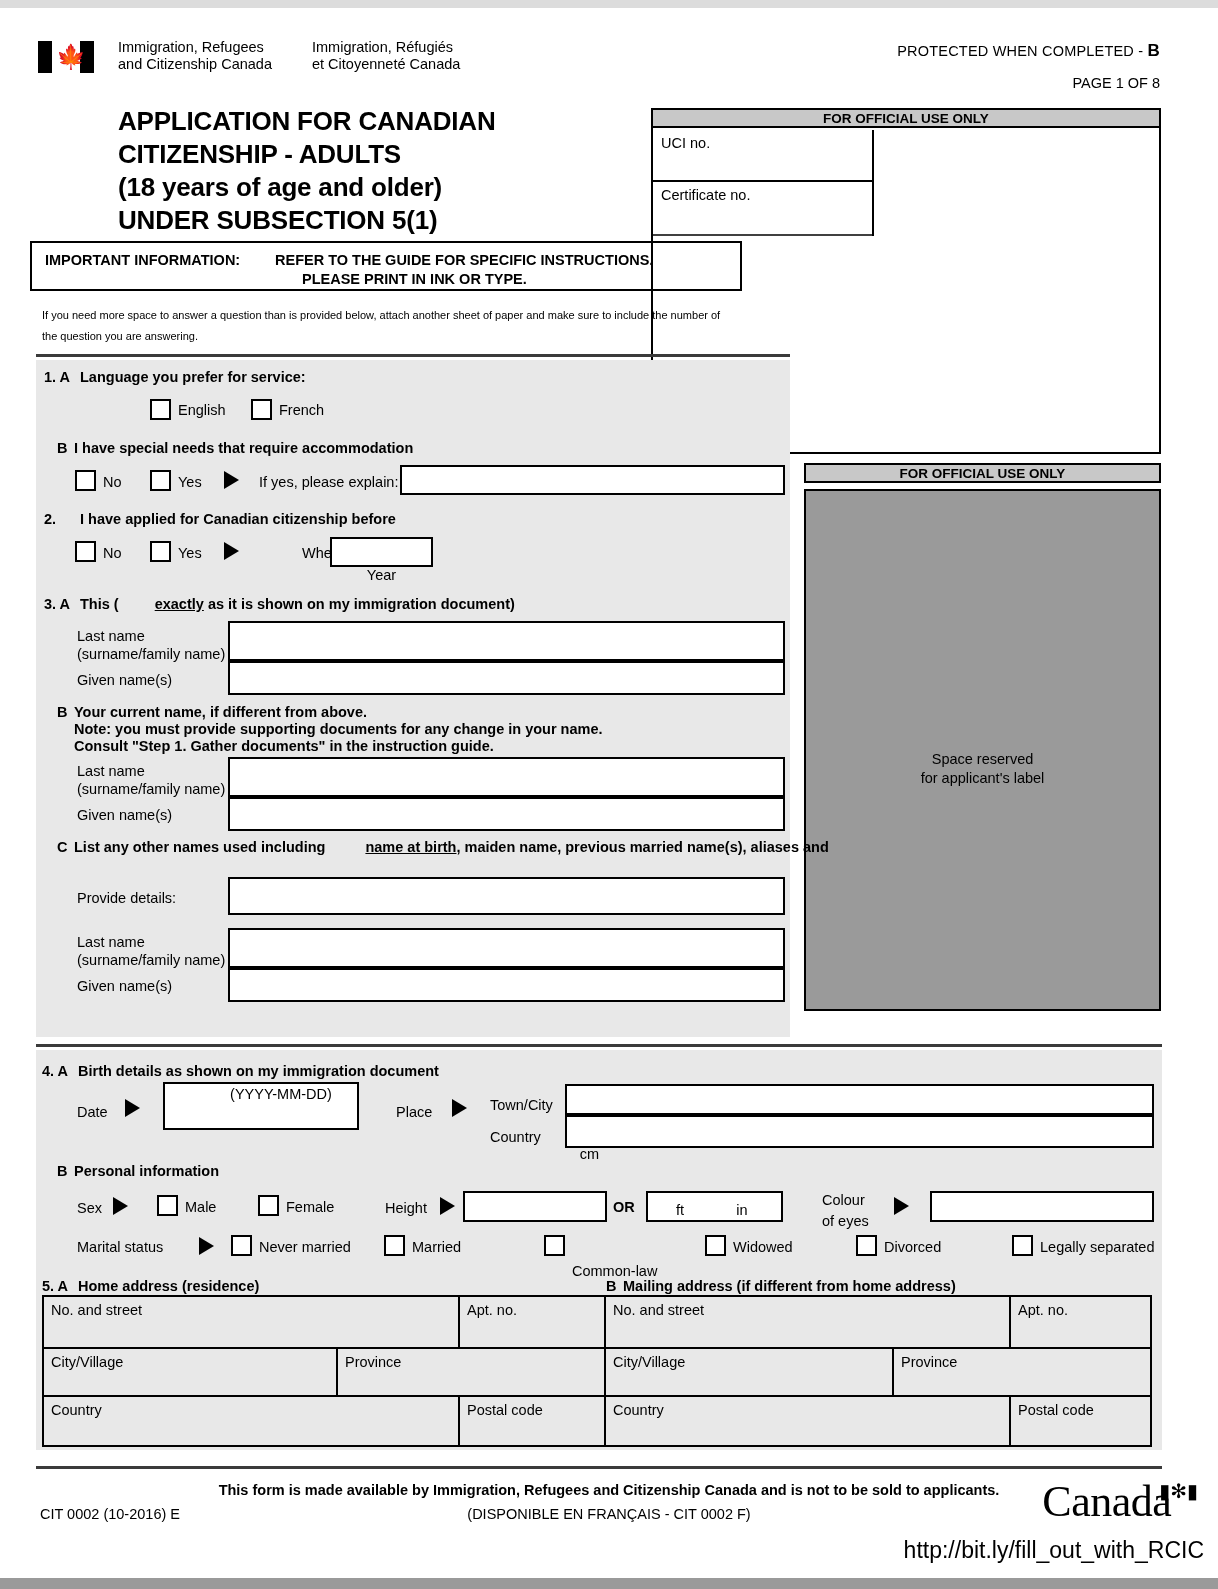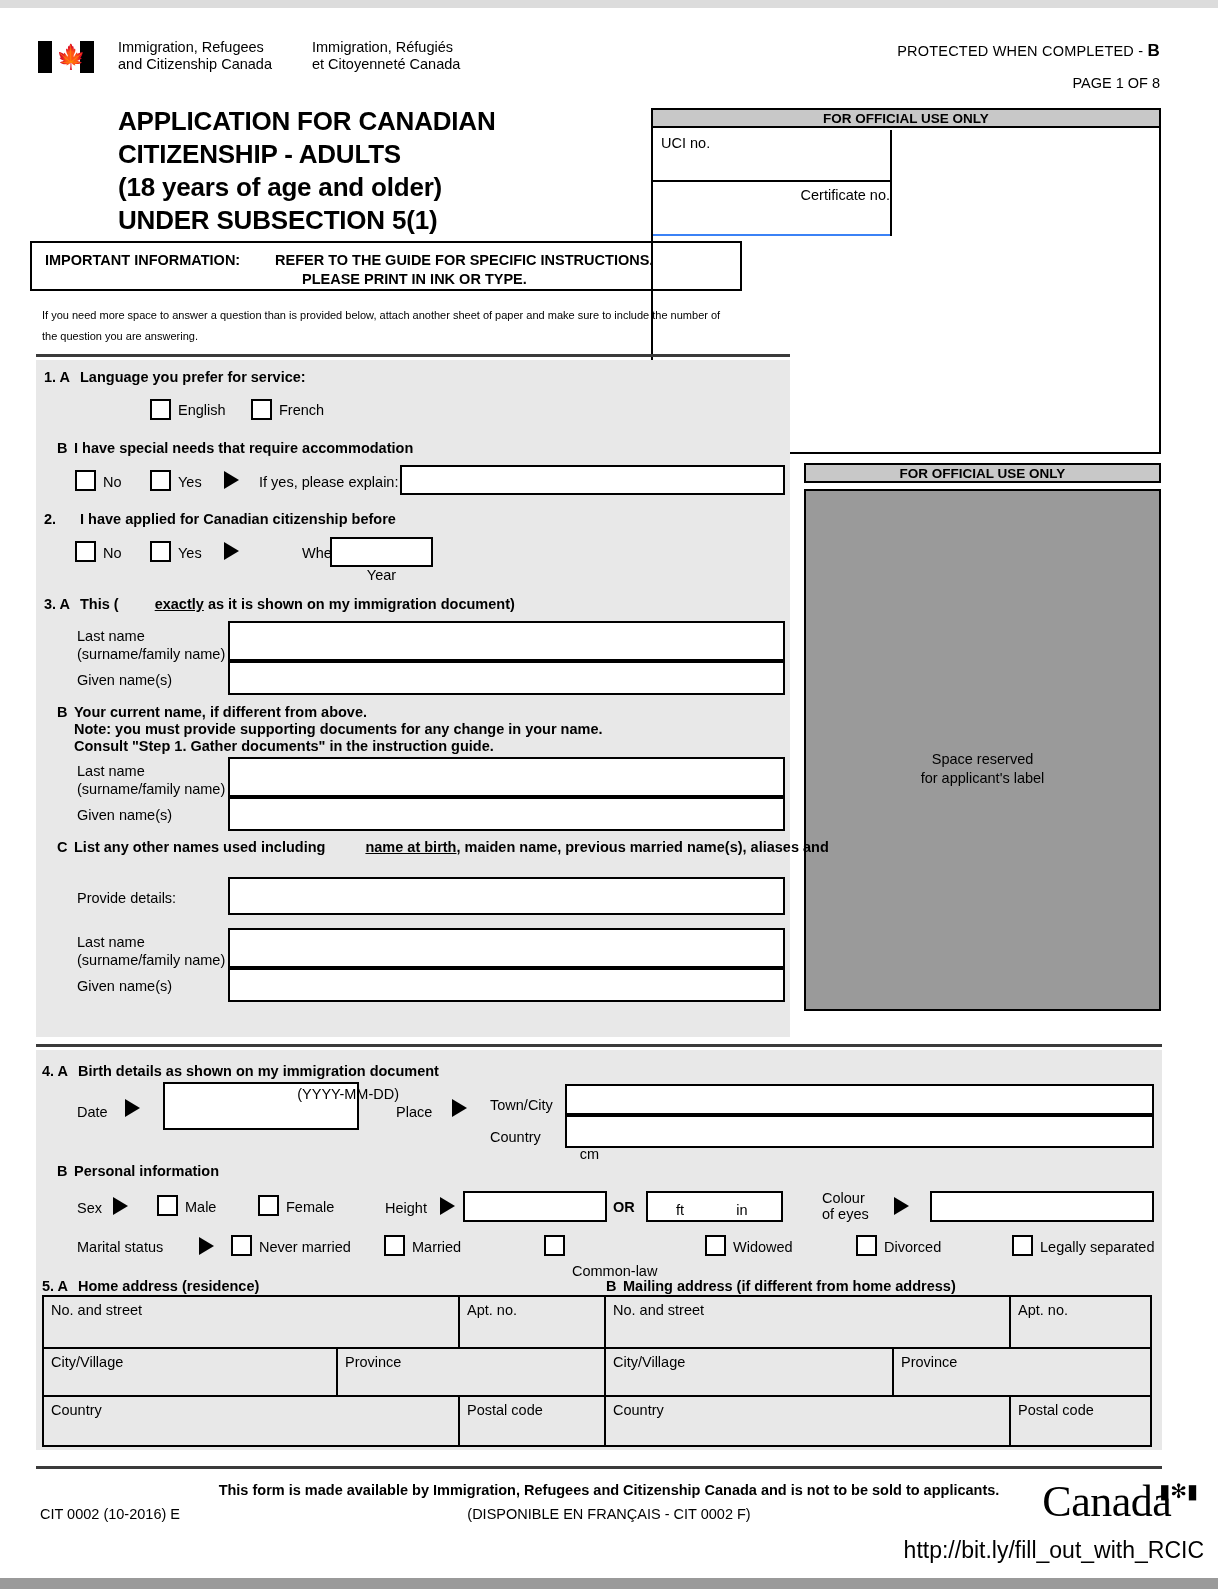--- a/index.html
+++ b/index.html
@@ -117,36 +117,35 @@
     width: 100%; height: 18px;
     background: #c8c8c8;
     border-bottom: 2px solid #000;
     box-sizing: border-box;
     text-align: center;
     font-size: 13.5px; font-weight: bold;
     line-height: 17px;
   }
   .ofu-leftcol {
     position: absolute; left: 0; top: 20px;
-    width: 239px; height: 106px;
+    width: 221px; height: 106px;
     border-right: 2px solid #000;
     box-sizing: border-box;
   }
   .ofu-uci {
     position: absolute; left: 0; top: 0;
     width: 100%; height: 52px;
     border-bottom: 2px solid #000;
     box-sizing: border-box;
   }
   .ofu-cert {
     position: absolute; left: 0; top: 52px;
     width: 100%; height: 54px;
-    border-bottom: 2px solid #3b82f6;
-    box-sizing: border-box;
-    text-align: right;
+    border-bottom: 2px solid #404040;
+    box-sizing: border-box;
   }
   .ofu-lbl { padding: 5px 0 0 8px; font-size: 14.5px; }
   .ofu-rightcol {
     position: absolute; left: 224px; top: 20px;
     width: 282px; height: 322px;
   }
 
   
   .ofu-bot-head {
     position: absolute;
@@ -411,21 +410,21 @@
 
   <div class="panel-b-rule-top"></div>
   <div class="panel-b"></div>
 
   <div class="tb" style="left:42px; top:1062px;">4. A</div>
   <div class="tb" style="left:78px; top:1062px;">Birth details as shown on my immigration document</div>
 
   <div class="t" style="left:77px; top:1103px;">Date</div>
   <div class="tri" style="left:125px; top:1099px;"></div>
   <div class="fld" style="left:163px; top:1082px; width:196px; height:48px;"></div>
-  <div class="t" style="left:163px; top:1085px; width:236px; text-align:right;">(YYYY-MM-DD)</div>
+  <div class="t" style="left:163px; top:1085px; width:236px; text-align:center;">(YYYY-MM-DD)</div>
 
   <div class="t" style="left:396px; top:1103px;">Place</div>
   <div class="tri" style="left:452px; top:1099px;"></div>
   <div class="t" style="left:490px; top:1096px;">Town/City</div>
   <div class="fld" style="left:565px; top:1084px; width:589px; height:31px;"></div>
   <div class="t" style="left:490px; top:1128px;">Country</div>
   <div class="fld" style="left:565px; top:1115px; width:589px; height:33px;"></div>
 
   <div class="tb" style="left:57px; top:1162px;">B</div>
   <div class="tb" style="left:74px; top:1162px;">Personal information</div>
@@ -439,21 +438,21 @@
 
   <div class="t" style="left:385px; top:1199px;">Height</div>
   <div class="tri" style="left:440px; top:1197px;"></div>
   <div class="fld" style="left:463px; top:1191px; width:144px; height:31px;"></div>
   <div class="t" style="left:463px; top:1145px; width:136px; text-align:right;">cm</div>
   <div class="tb" style="left:613px; top:1198px;">OR</div>
   <div class="fld" style="left:646px; top:1191px; width:137px; height:31px;"></div>
   <div class="t" style="left:650px; top:1201px; width:60px; text-align:center;">ft</div>
   <div class="t" style="left:712px; top:1201px; width:60px; text-align:center;">in</div>
 
-  <div class="t" style="left:822px; top:1190px; white-space:pre-line; line-height:16px;">Colour
+  <div class="t" style="left:822px; top:1190px; white-space:pre-line; line-height:21px;">Colour
 of eyes</div>
   <div class="tri" style="left:894px; top:1197px;"></div>
   <div class="fld" style="left:930px; top:1191px; width:224px; height:31px;"></div>
 
   <div class="t" style="left:77px; top:1238px;">Marital status</div>
   <div class="tri" style="left:199px; top:1237px;"></div>
   <div class="cb" style="left:231px; top:1235px;"></div>
   <div class="t" style="left:259px; top:1238px;">Never married</div>
   <div class="cb" style="left:384px; top:1235px;"></div>
   <div class="t" style="left:412px; top:1238px;">Married</div>

